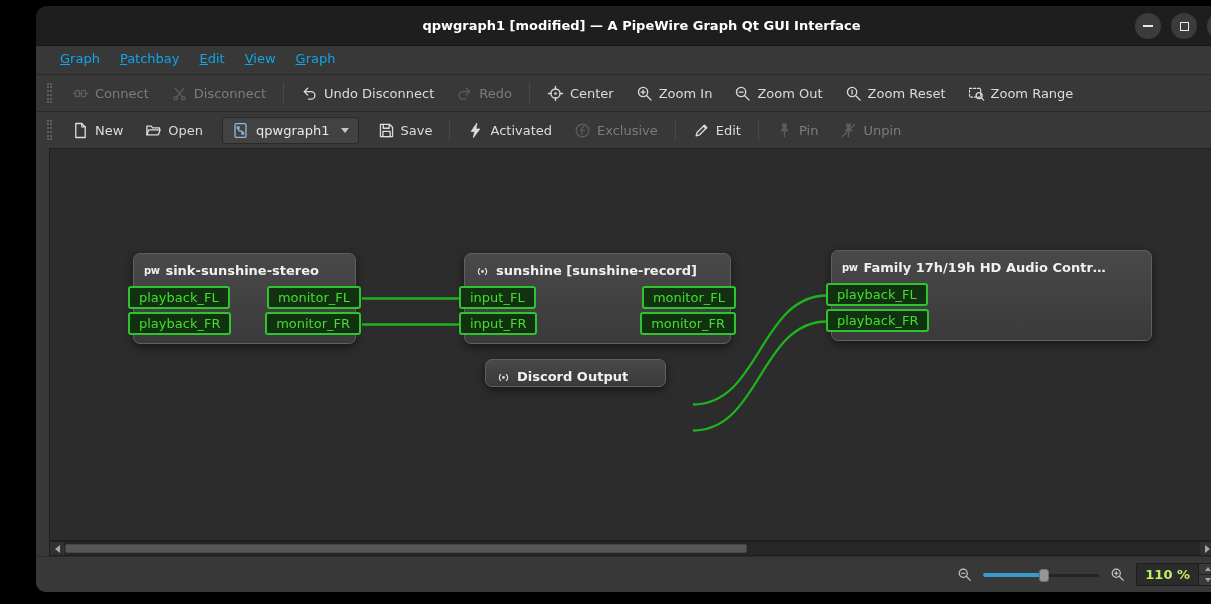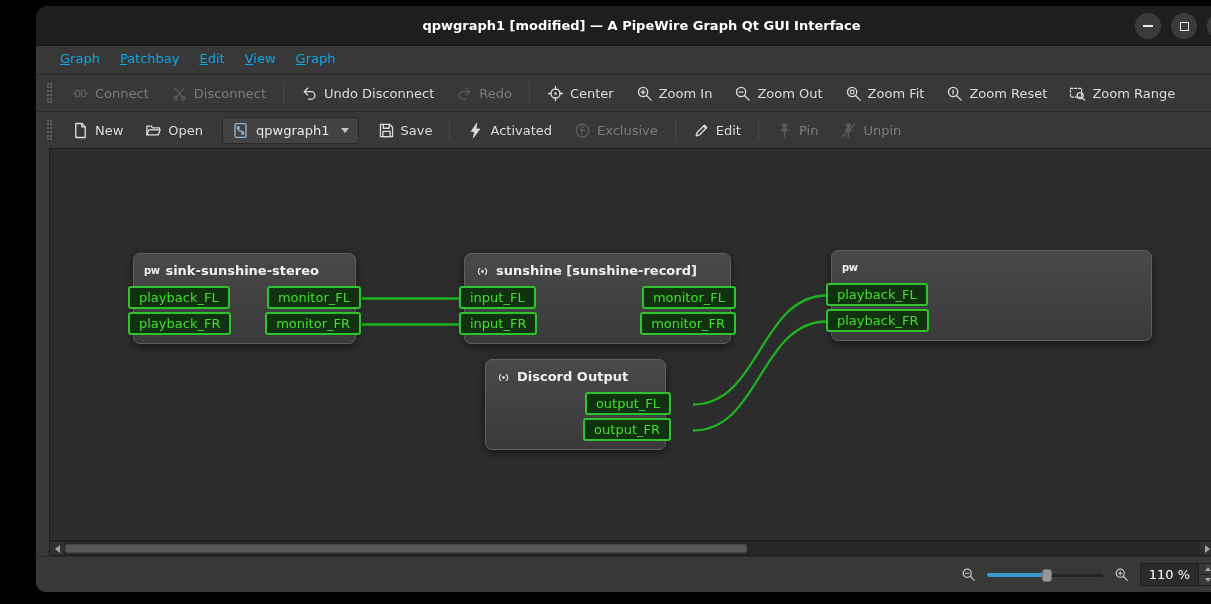--- a/index.html
+++ b/index.html
@@ -80,21 +80,21 @@
                border-top:1px solid #2c2c2c; display:flex; align-items:center; justify-content:flex-end;
                gap:11px; padding-right:30px; }
   .sb-icon { color:#c8c8c8; }
   .sb-icon svg { width:15px; height:15px; display:block; }
   .zoom-slider { position:relative; width:116px; height:16px; }
   .slider-track { position:absolute; left:0; right:0; top:7px; height:3px; background:#242424; border-radius:2px; }
   .slider-fill { position:absolute; left:0; width:52%; top:6px; height:4px; background:#3899cc; border-radius:2px; }
   .slider-handle { position:absolute; left:calc(52% - 5px); top:2px; width:10px; height:13px;
                    background:#969696; border:1px solid #6e6e6e; border-radius:3px; }
   .spinbox { display:flex; align-items:stretch; background:#2b2b2b; border:1px solid #1f1f1f; border-radius:2px; height:23px; }
-  .spin-value { display:flex; align-items:center; padding:0 8px; color:#ffffff; }
+  .spin-value { display:flex; align-items:center; padding:0 8px; color:#bef264;font-weight:bold; }
   .spin-btns { display:flex; flex-direction:column; border-left:1px solid #1f1f1f; }
   .spin-btn { flex:1; width:17px; background:#3a3a3a; display:flex; align-items:center; justify-content:center; }
   .spin-btn + .spin-btn { border-top:1px solid #1f1f1f; }
   .spin-btn .tri { border-width:3px; }
   .spin-btn .tri-up { border-bottom-width:4px; }
   .spin-btn .tri-down { border-top-width:4px; }
 </style>
 </head>
 <body>
 
@@ -190,30 +190,20 @@
       </div>
       <div class="tb-item">
         <span class="tb-icon">
           <svg viewBox="0 0 18 18" fill="none" stroke="currentColor" stroke-width="1.4" stroke-linecap="round" stroke-linejoin="round">
             <circle cx="7.5" cy="7.5" r="4.9"></circle>
             <path d="M11.1 11.1 16 16"></path>
             <path d="M5.4 7.5h4.2"></path>
           </svg>
         </span>
         <span class="tb-label">Zoom Out</span>
-      </div>
-      <div class="tb-item">
-        <span class="tb-icon">
-          <svg viewBox="0 0 18 18" fill="none" stroke="currentColor" stroke-width="1.4" stroke-linecap="round" stroke-linejoin="round">
-            <circle cx="7.5" cy="7.5" r="4.9"></circle>
-            <path d="M11.1 11.1 16 16"></path>
-            <rect x="5.7" y="5.7" width="3.6" height="3.6" stroke-width="1.1"></rect>
-          </svg>
-        </span>
-        <span class="tb-label">Zoom Fit</span>
       </div>
       <div class="tb-item">
         <span class="tb-icon">
           <svg viewBox="0 0 18 18" fill="none" stroke="currentColor" stroke-width="1.4" stroke-linecap="round" stroke-linejoin="round">
             <circle cx="7.5" cy="7.5" r="4.9"></circle>
             <path d="M11.1 11.1 16 16"></path>
             <path d="M7.5 5.4v4.2"></path>
           </svg>
         </span>
         <span class="tb-label">Zoom Reset</span>
@@ -362,45 +352,39 @@
             </div>
             <div class="ports-col right">
               <div class="port">monitor_FL</div>
               <div class="port">monitor_FR</div>
             </div>
           </div>
         </div>
         <div class="node" style="left: 781px; top: 101px; width: 321px;">
           <div class="node-header">
             <span class="pw-glyph">pw</span>
+            <span class="node-title">Family 17h/19h HD Audio Contr…</span>
           </div>
           <div class="node-ports">
             <div class="ports-col left">
               <div class="port">playback_FL</div>
               <div class="port">playback_FR</div>
             </div>
             <div class="ports-col right"></div>
           </div>
         </div>
         <div class="node" style="left: 435px; top: 210px; width: 181px;">
           <div class="node-header">
             <span class="node-icon">
               <svg viewBox="0 0 18 18" fill="none" stroke="currentColor" stroke-width="1.4" stroke-linecap="round" stroke-linejoin="round">
                 <circle cx="9" cy="9" r="1.7" fill="currentColor" stroke="none"></circle>
                 <path d="M5.6 5.4a4.9 4.9 0 0 0 0 7.2M12.4 5.4a4.9 4.9 0 0 1 0 7.2"></path>
               </svg>
             </span>
             <span class="node-title">Discord Output</span>
-          </div>
-          <div class="node-ports">
-            <div class="ports-col left"></div>
-            <div class="ports-col right">
-              <div class="port">output_FL</div>
-              <div class="port">output_FR</div>
-            </div>
           </div>
         </div>
       </div>
 
     <div class="scrollbar vscroll">
       <div class="scroll-btn">
           <span class="tri tri-up"></span>
         </div>
       <div class="scroll-track">
         <div class="scroll-thumb"></div>

